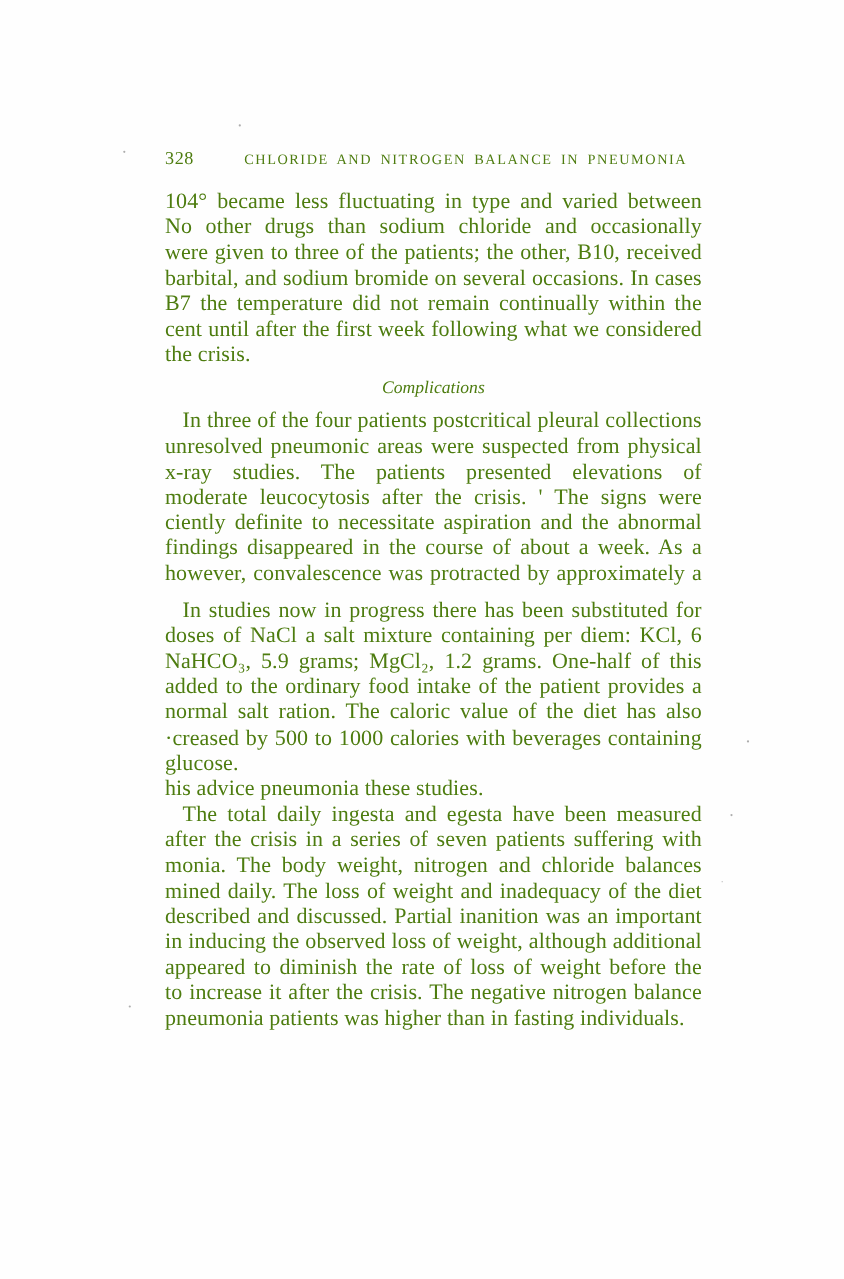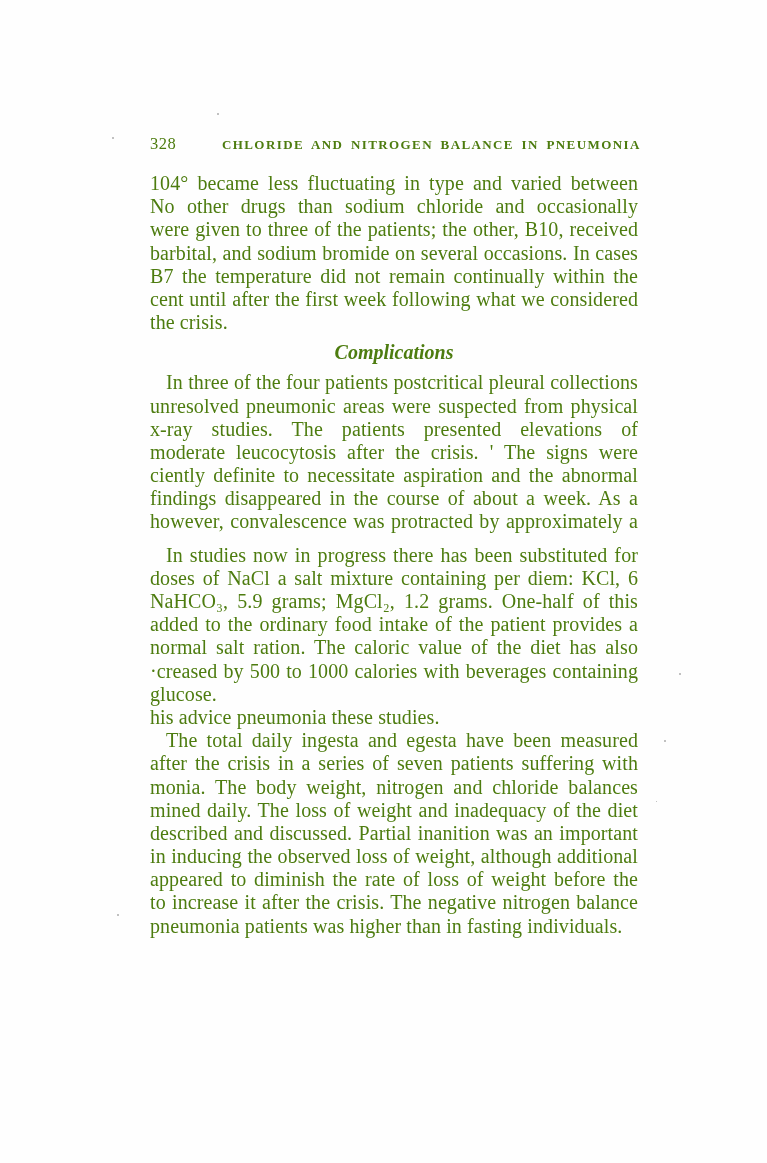--- a/index.html
+++ b/index.html
@@ -25,25 +25,25 @@
     align-items: baseline;
   }
   .page-number {
     font-size: 16.5px;
     width: 72px;
     flex: 0 0 auto;
     letter-spacing: 0.5px;
   }
   .running-title {
     flex: 1 1 auto;
-    text-align: center;
+    text-align: left;
     font-size: 13px;
     letter-spacing: 1.4px;
     word-spacing: 3px;
-    font-weight: 700;
+    font-weight: 400;
     white-space: nowrap;
   }
   .text-block {
     position: absolute;
     left: 150px;
     top: 172px;
     width: 488px;
   }
   .para { margin: 0; }
   .para.space-before { margin-top: 10px; }
@@ -56,22 +56,21 @@
     white-space: normal;
     overflow: hidden;
     height: 23.2px;
   }
   .line.last { text-align-last: left; }
   .line.first { padding-left: 16px; }
   .heading {
     text-align: center;
     line-height: 23px;
     margin: 7px 0 7px 0;
-    font-size: 20px;
-    font-weight: bold;
+    font-size: 16px;
   }
   .heading.italic { font-style: italic; }
   .heading.smallcaps {
     font-size: 13px;
     letter-spacing: 1.2px;
     font-weight: 600;
     margin: 5px 0 4px 0;
   }
   .speck {
     position: absolute;

